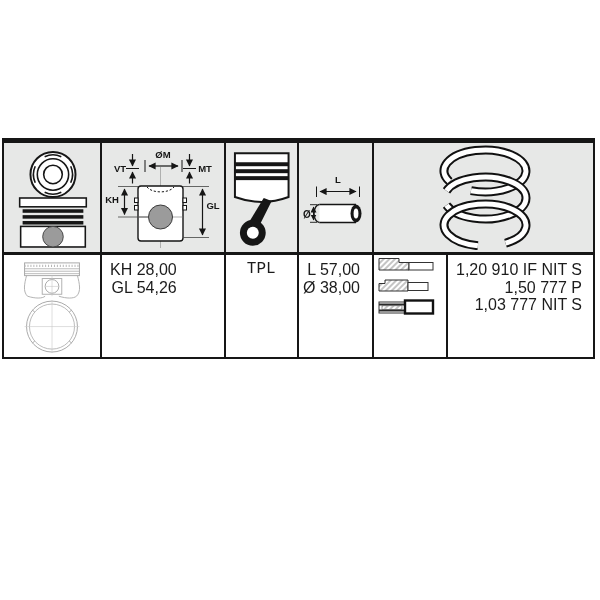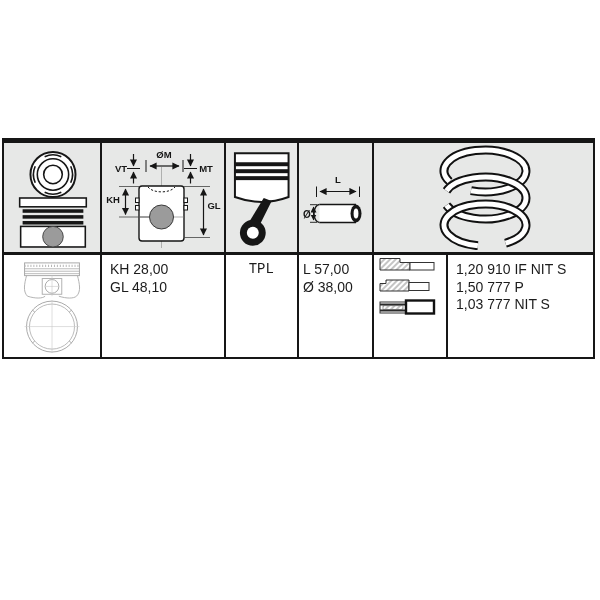--- a/index.html
+++ b/index.html
@@ -13,27 +13,27 @@
   }
   .hdr{
     display:grid;grid-template-columns:98px 123.5px 73.5px 75px 219px;
     height:109px;background:#e7e8e7;border-bottom:3px solid #161616;
   }
   .row{
     display:grid;grid-template-columns:98px 123.5px 73.5px 75px 74px 145px;
     height:102px;background:#ffffff;
   }
   .cell{
-    border-right:2px solid #161616;display:flex;align-items:center;justify-content:flex-end;
+    border-right:2px solid #161616;display:flex;align-items:center;justify-content:center;
     overflow:hidden;box-sizing:border-box;
   }
   .cell:last-child{border-right:none;}
   .txtcell{align-items:flex-start;justify-content:flex-start;padding:6px 8px;}
   .txtcell.center{justify-content:center;font-family:Liberation Mono, monospace;}
-  .val{font-size:14px;line-height:17.5px;white-space:pre;}
+  .val{font-size:16px;line-height:17.5px;white-space:pre;text-align:right;}
   svg text{font-family:"Liberation Sans",sans-serif;font-weight:bold;fill:#161616;}
 </style>
 </head>
 <body>
 
 <div class="page">
   <div class="tbl">
 
     <div class="hdr">
 
@@ -165,21 +165,21 @@
             <line x1="31.4" y1="86.8" x2="29.1" y2="88.7"></line>
             <line x1="31.4" y1="57.2" x2="29.1" y2="55.3"></line>
             <line x1="66.6" y1="57.2" x2="68.9" y2="55.3"></line>
           </g>
         </svg>
       </div>
 
       <div class="cell txtcell">
         <div>
           <div class="val">KH 28,00</div>
-          <div class="val">GL 48,10</div>
+          <div class="val">GL 54,26</div>
         </div>
       </div>
 
       <div class="cell txtcell center">
         <div class="val">TPL</div>
       </div>
 
       <div class="cell txtcell" style="padding-left:4px;">
         <div>
           <div class="val">L 57,00</div>

